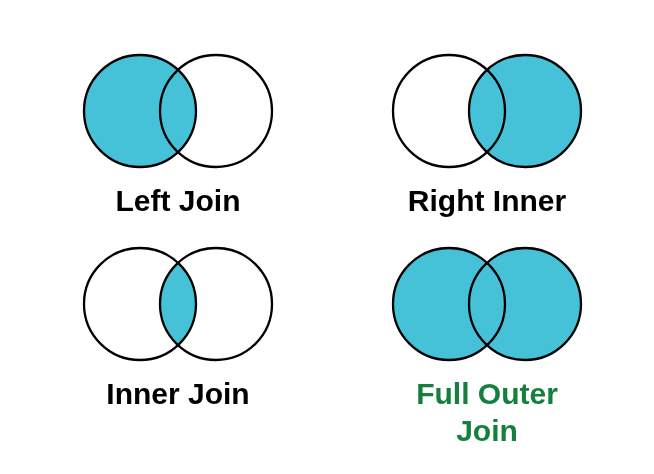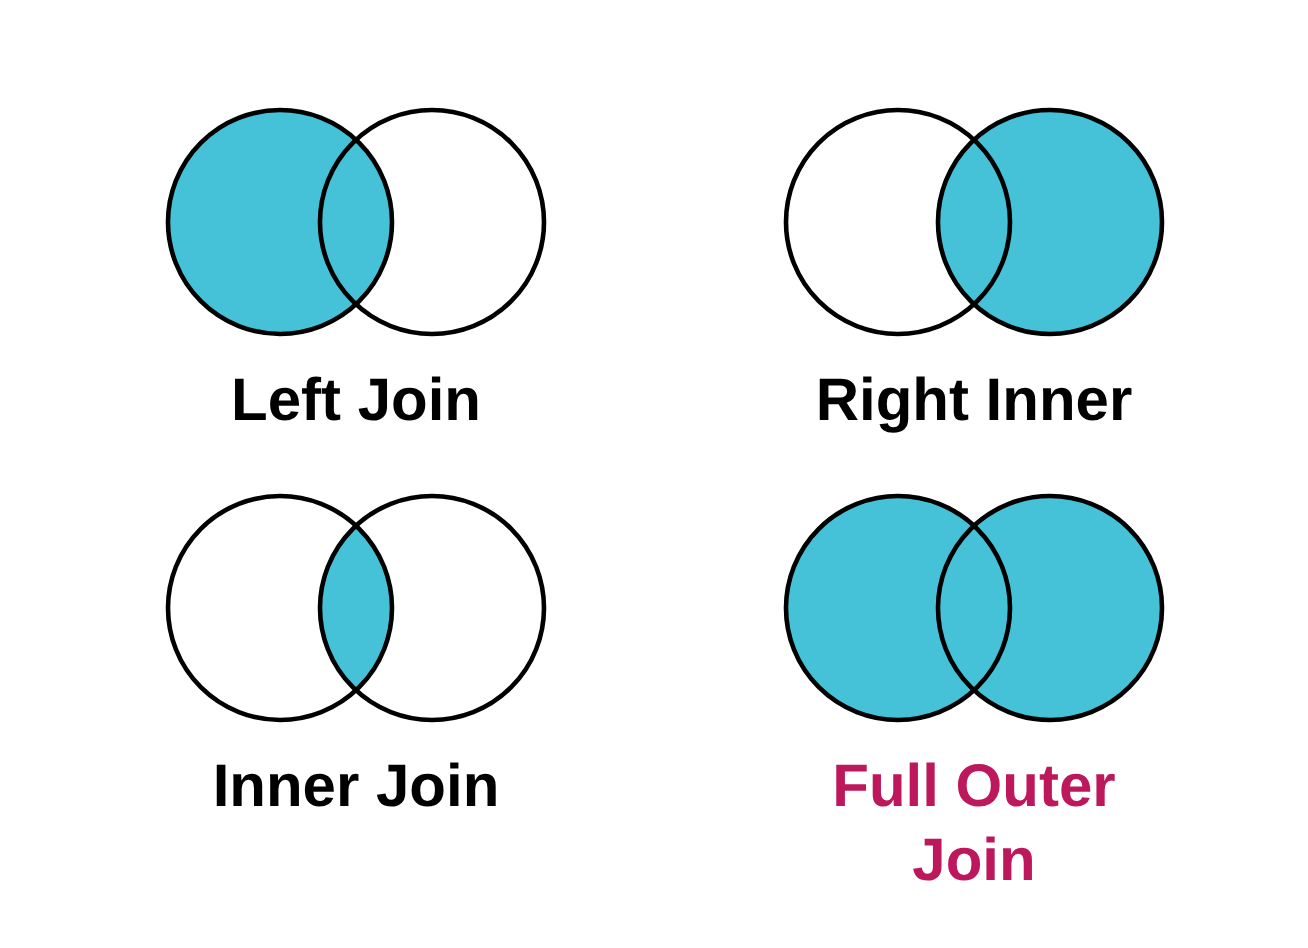--- a/index.html
+++ b/index.html
@@ -84,16 +84,16 @@
   </section>
 
   <section class="cell cell-br">
     <svg class="venn" viewBox="0 0 200 116" aria-hidden="true">
       <circle class="fillA" cx="62" cy="58" r="56" fill="#45c2d8"></circle>
       <circle class="fillB" cx="138" cy="58" r="56" fill="#45c2d8"></circle>
       <path class="lens" d="M100,16.87 A56,56 0 0 1 100,99.13 A56,56 0 0 1 100,16.87 Z" fill="#45c2d8"></path>
       <circle class="outline" cx="62" cy="58" r="56" stroke="#000000"></circle>
       <circle class="outline" cx="138" cy="58" r="56" stroke="#000000"></circle>
     </svg>
-    <div class="label" style="color: #be185d;">Full Outer Join</div>
+    <div class="label" style="color: #15803d;">Full Outer Join</div>
   </section>
 
 </div>
 
 </body></html>

